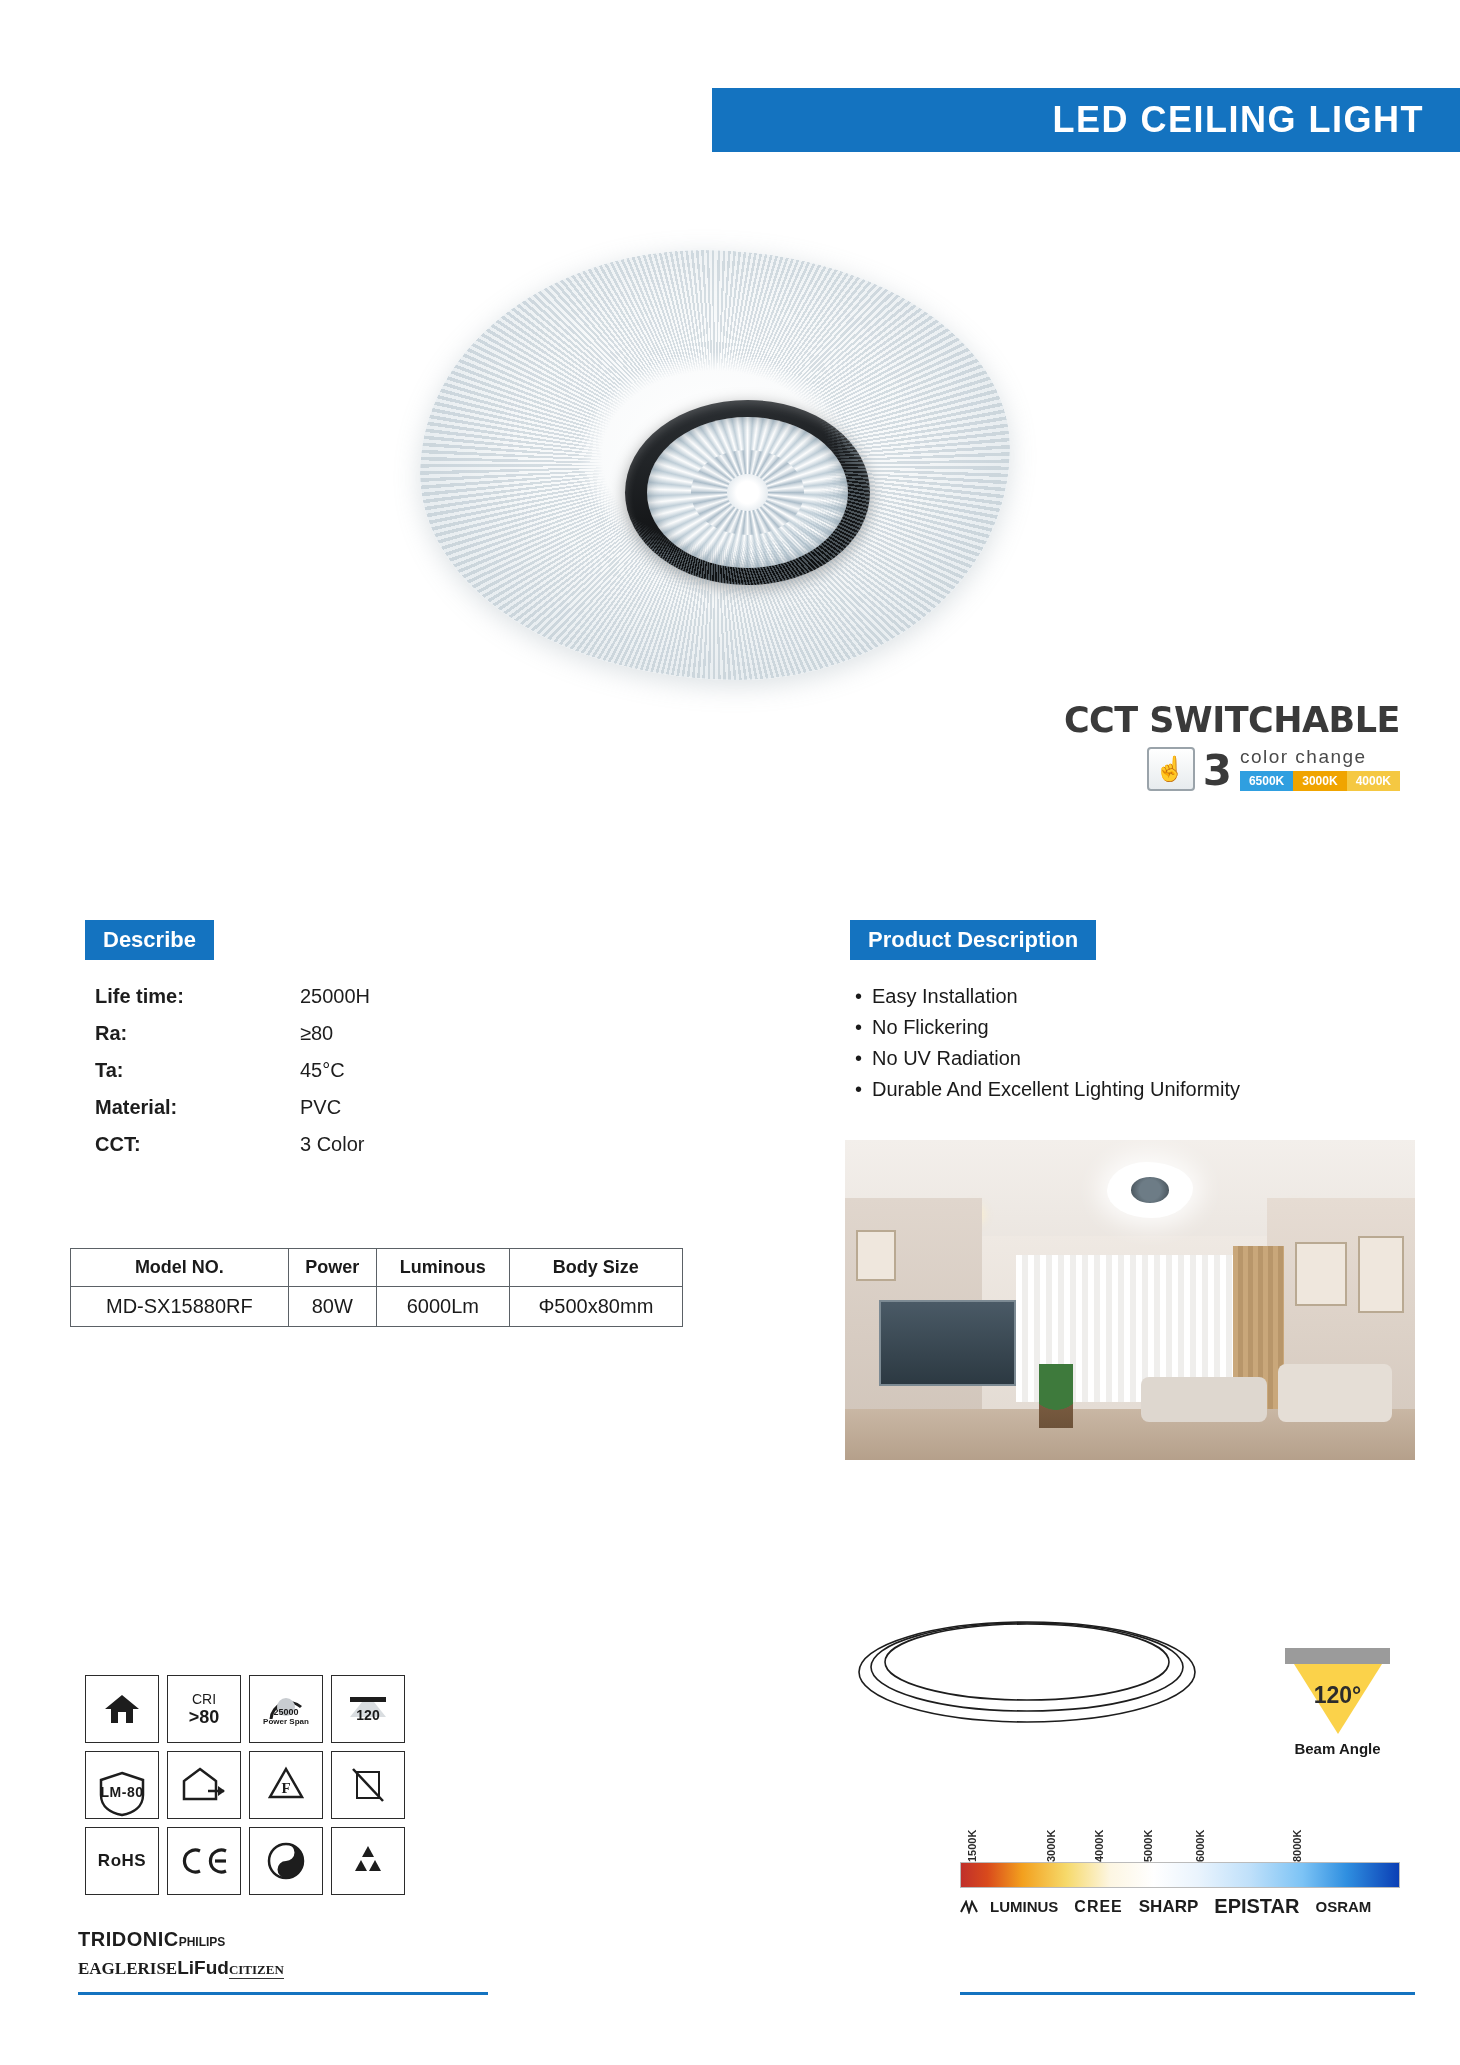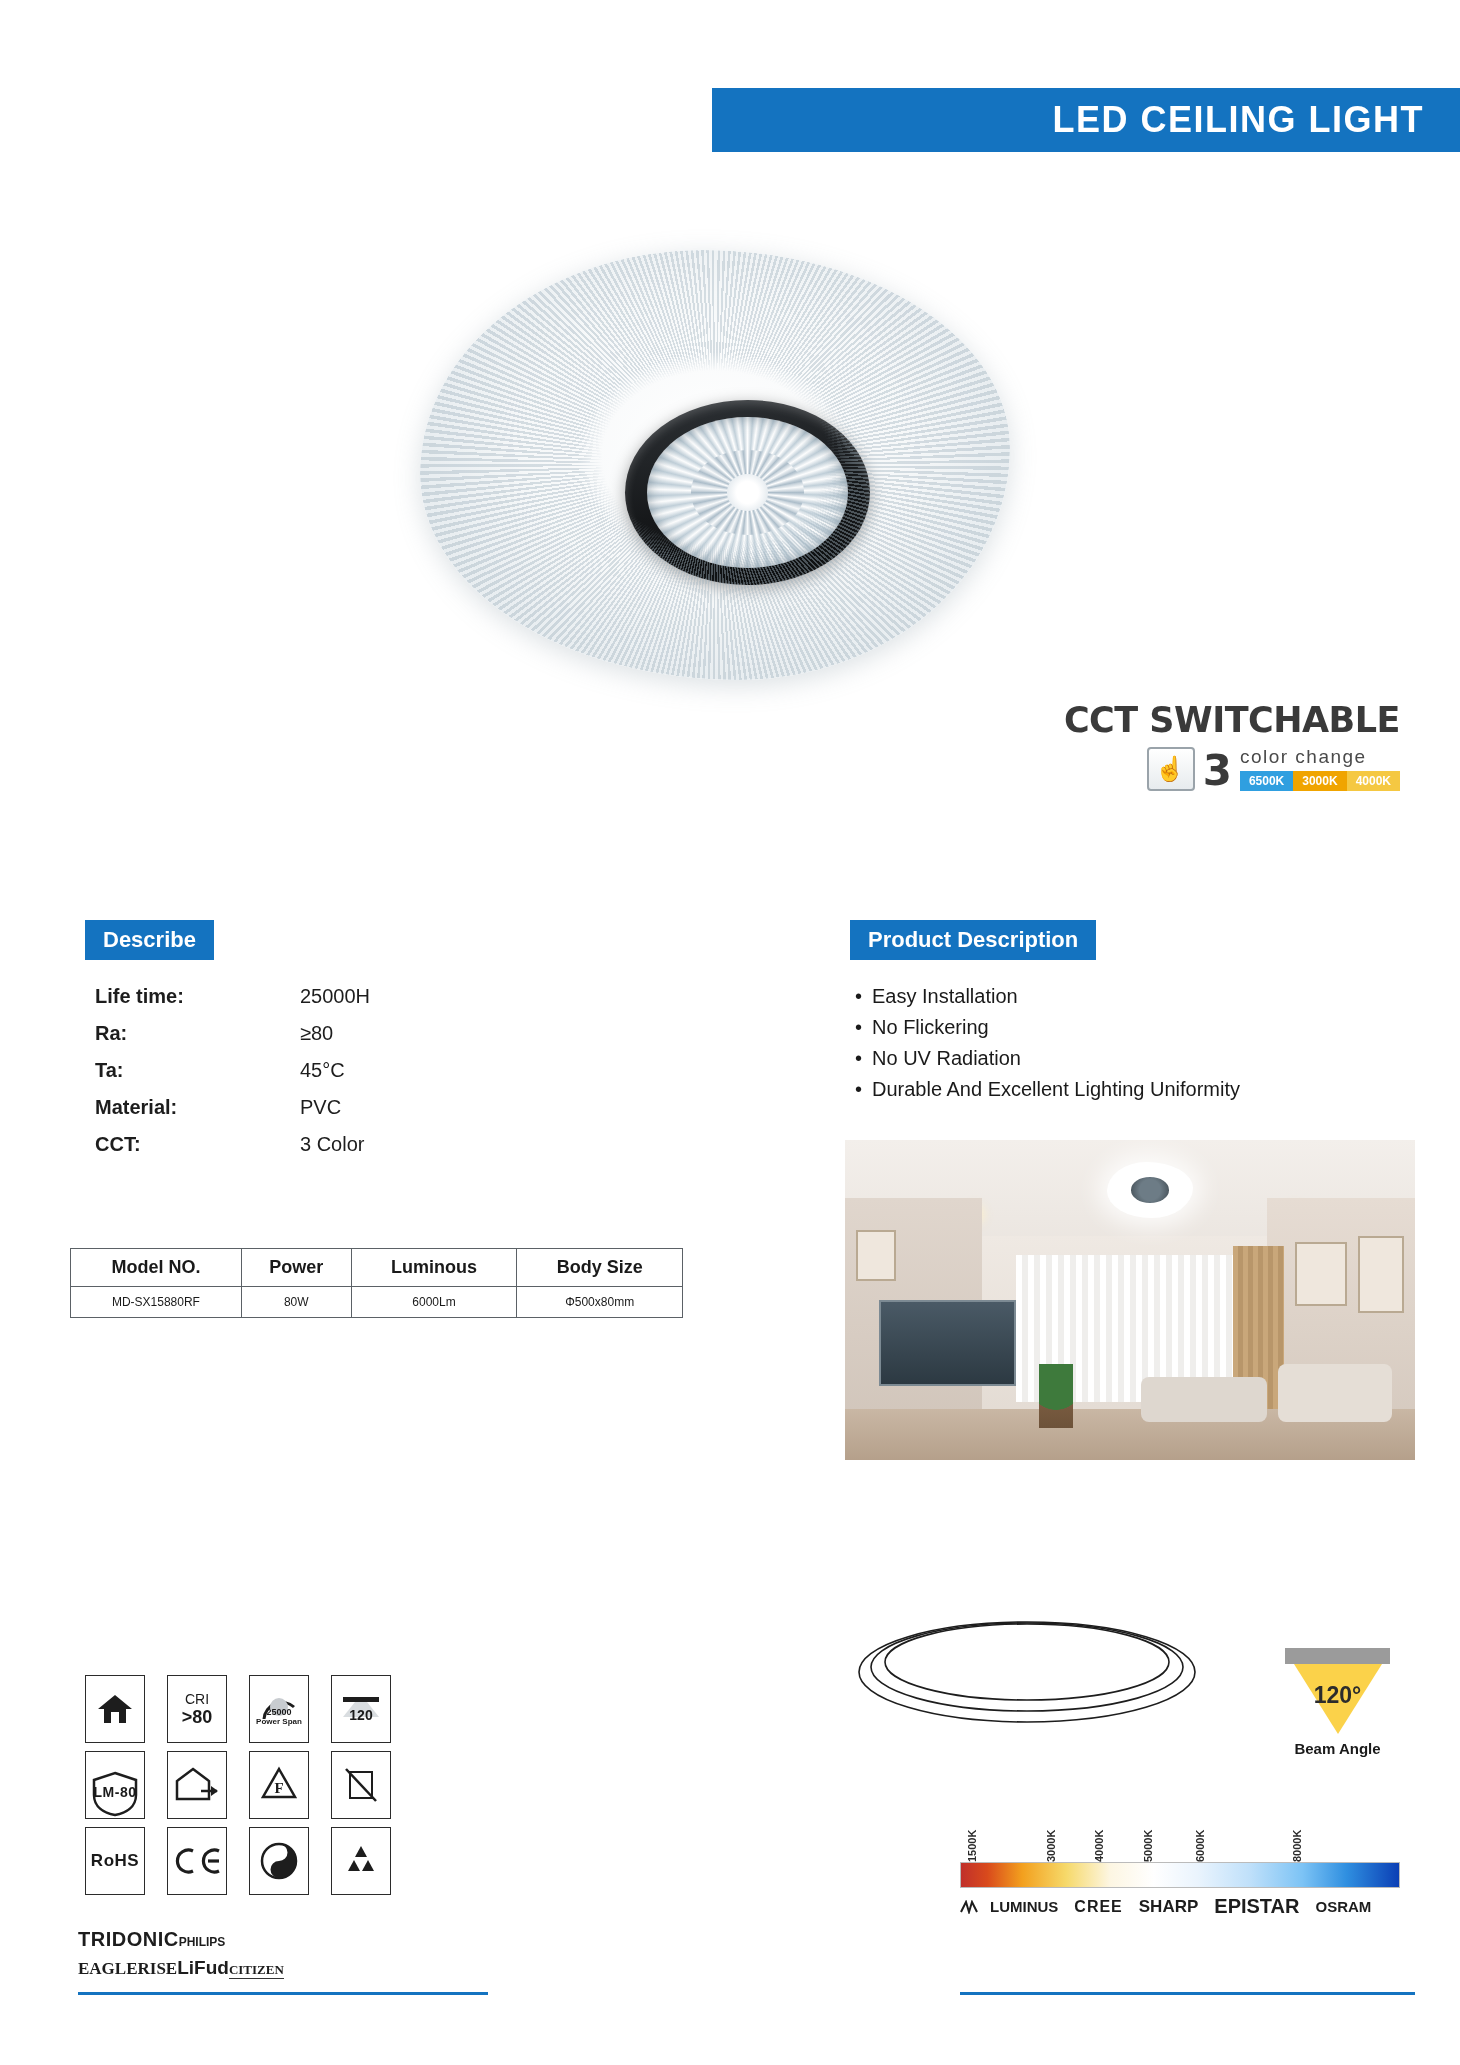--- a/index.html
+++ b/index.html
@@ -162,21 +162,21 @@
     width: 613px;
     border-collapse: collapse;
     font-size: 17px;
   }
   .spec-table th, .spec-table td {
     border: 1px solid #5b6166;
     text-align: center;
     padding: 8px 4px;
   }
   .spec-table th { font-weight: bold; font-size: 18px; }
-  .spec-table td { font-size: 12px; }
+  .spec-table td { font-size: 20px; }
 
   
   .bullets { position: absolute; left: 855px; top: 985px; width: 580px; }
   .bullet { font-size: 20px; margin-bottom: 8px; display: flex; }
   .bullet .dot { margin-right: 10px; }
 
   
   .room {
     position: absolute; left: 845px; top: 1140px;
     width: 570px; height: 320px;
@@ -252,21 +252,21 @@
   }
 
   
   .cert-grid {
     position: absolute; left: 85px; top: 1675px;
     display: grid;
     grid-template-columns: repeat(4, 74px);
     grid-gap: 8px;
   }
   .cert-cell {
-    width: 60px; height: 68px;
+    width: 74px; height: 68px;
     border: 1.5px solid #2b2b2b;
     display: flex; flex-direction: column;
     align-items: center; justify-content: center;
     font-size: 13px; font-weight: bold; text-align: center;
     background: #ffffff;
   }
   .cert-big { font-size: 17px; font-weight: bold; letter-spacing: 0.5px; }
   .cert-sub { font-size: 14px; font-weight: bold; }
   .cert-small { font-size: 9px; }
 

